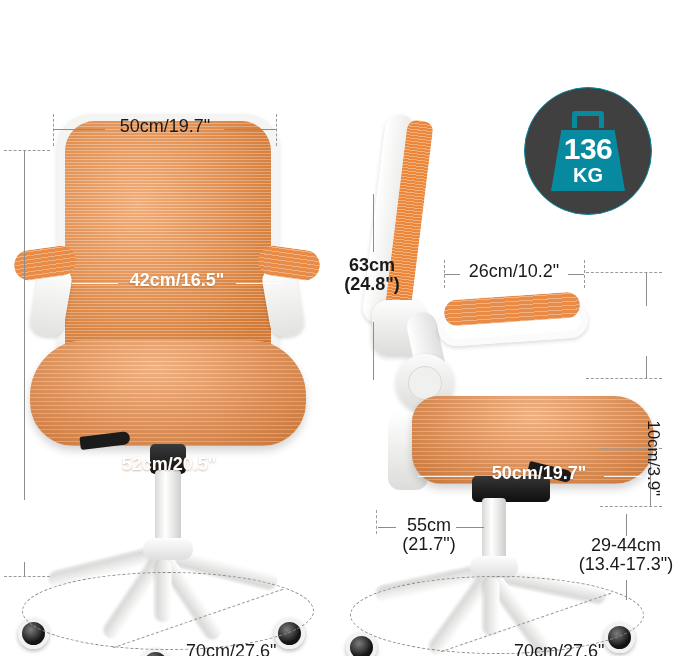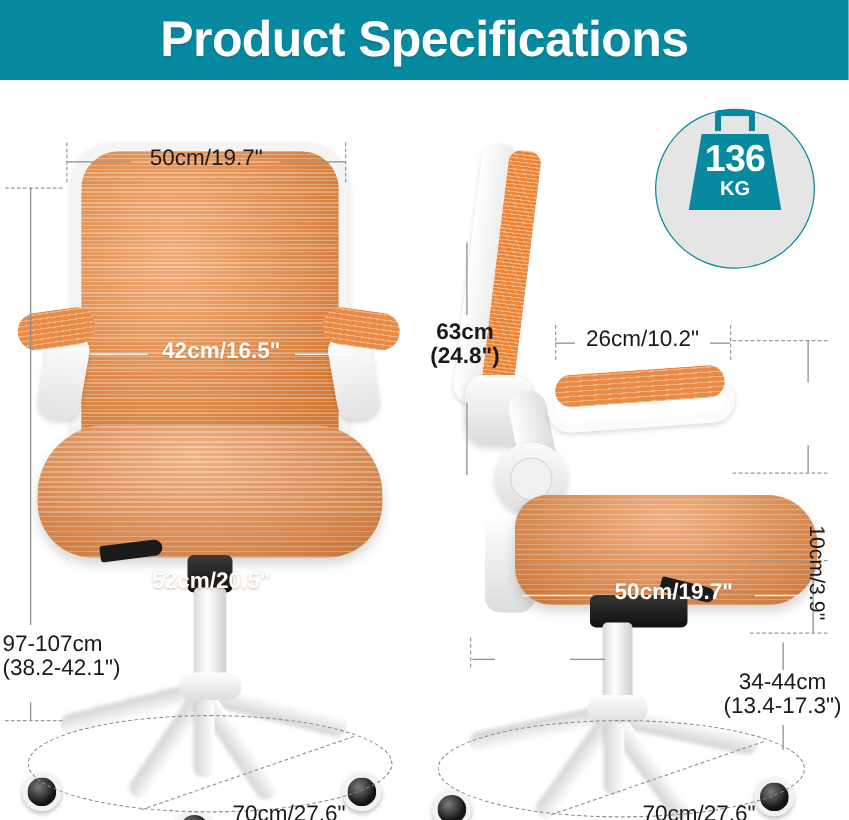--- a/index.html
+++ b/index.html
@@ -33,42 +33,42 @@
 
   
   #stage { position: absolute; left: 0; top: 64px; width: 679px; height: 592px; }
 
   
   #weight-badge {
     position: absolute; left: 524px; top: 23px;
     width: 128px; height: 128px;
     border-radius: 50%;
     border: 1.6px solid #0789a0;
-    background: #e5e5e5;
-    display: flex; justify-content: center;
+    background: #404040;
+    display: flex; align-items: center; justify-content: center;
   }
   #weight-icon-wrap { position: relative; width: 74px; height: 80px; }
   .wt-handle {
     position: absolute; left: 21px; top: 0;
     width: 32px; height: 17px;
     border: 5px solid #0789a0;
     border-bottom: none;
     border-radius: 4px 4px 0 0;
   }
   .wt-body {
     position: absolute; left: 0; top: 19px;
     width: 74px; height: 61px;
     background: #0789a0;
     clip-path: polygon(14% 0%, 86% 0%, 100% 100%, 0% 100%);
     display: flex; flex-direction: column;
     align-items: center; justify-content: center;
     color: #ffffff;
   }
   #weight-value { font-size: 30px; font-weight: bold; line-height: 0.95; letter-spacing: -0.5px; }
-  #weight-unit { font-size: 16px; font-weight: bold; line-height: 1.1; }
+  #weight-unit { font-size: 20px; font-weight: bold; line-height: 1.1; }
 
   
   .dim {
     position: absolute;
     color: #1a1a1a;
     font-size: 18px;
     line-height: 1.08;
     white-space: nowrap;
     font-family: "Liberation Sans", sans-serif;
   }
@@ -302,23 +302,20 @@
   }
 
   
   .noselect { user-select: none; }
 </style>
 </head>
 <body>
 
 <div id="page">
 
-  <div id="header">
-    <div id="header-title">Product Specifications</div>
-  </div>
 
   <div id="stage">
 
     <div id="weight-badge">
       <div id="weight-icon-wrap">
         <div class="wt-handle"></div>
         <div class="wt-body">
           <span id="weight-value" class="noselect">136</span>
           <span id="weight-unit" class="noselect">KG</span>
         </div>
@@ -401,24 +398,20 @@
     <div class="dash-v" style="left:53px;  top:50px; height:32px;"></div>
     <div class="dash-v" style="left:276px; top:50px; height:32px;"></div>
     <div class="hline" style="left:53px;  top:65px; width:52px;"></div>
     <div class="hline" style="left:224px; top:65px; width:52px;"></div>
     <div class="dim center" style="left:105px; top:53px; width:120px;">50cm/19.7"</div>
 
     <div class="dash-h" style="left:4px;  top:86px;  width:46px;"></div>
     <div class="dash-h" style="left:4px;  top:512px; width:46px;"></div>
     <div class="vline" style="left:24px; top:86px;  height:350px;"></div>
     <div class="vline" style="left:24px; top:498px; height:14px;"></div>
-    <div class="dim" style="left:2px; top:442px;">
-      <span>97-107cm</span>
-      <span class="sub">(38.2-42.1")</span>
-    </div>
 
     <div class="hline wh" style="left:72px;  top:219px; width:46px;"></div>
     <div class="hline wh" style="left:236px; top:219px; width:46px;"></div>
     <div class="dim center white" style="left:112px; top:207px; width:130px;">42cm/16.5"</div>
 
     <div class="hline wh" style="left:44px;  top:403px; width:56px;"></div>
     <div class="hline wh" style="left:238px; top:403px; width:56px;"></div>
     <div class="tick-v" style="left:44px;  top:397px; height:12px; border-left-color:#fff;"></div>
     <div class="tick-v" style="left:294px; top:397px; height:12px; border-left-color:#fff;"></div>
     <div class="dim center white" style="left:96px; top:391px; width:146px;">52cm/20.5"</div>
@@ -448,24 +441,28 @@
     <div class="vline" style="left:650px; top:384px; height:58px;"></div>
     <div class="dim" style="left:620px; top:380px; width:66px; transform:rotate(90deg); transform-origin:center center; text-align:center; font-size:17px;">10cm/3.9"</div>
 
     <div class="hline wh" style="left:418px; top:412px; width:56px;"></div>
     <div class="hline wh" style="left:604px; top:412px; width:38px;"></div>
     <div class="dim center white" style="left:470px; top:400px; width:138px;">50cm/19.7"</div>
 
     <div class="dash-v" style="left:376px; top:446px; height:24px;"></div>
     <div class="hline" style="left:378px; top:463px; width:18px;"></div>
     <div class="hline" style="left:456px; top:463px; width:28px;"></div>
+    <div class="dim center" style="left:372px; top:452px; width:114px;">
+      <span>55cm</span>
+      <span class="sub">(21.7")</span>
+    </div>
 
     <div class="vline" style="left:626px; top:450px; height:22px;"></div>
     <div class="vline" style="left:626px; top:516px; height:20px;"></div>
     <div class="dim center" style="left:570px; top:472px; width:112px;">
-      <span>34-44cm</span>
+      <span>29-44cm</span>
       <span class="sub">(13.4-17.3")</span>
     </div>
 
     <div class="dim" style="left:514px; top:578px;">70cm/27.6"</div>
 
   </div>
 </div>
 
 </body></html>

